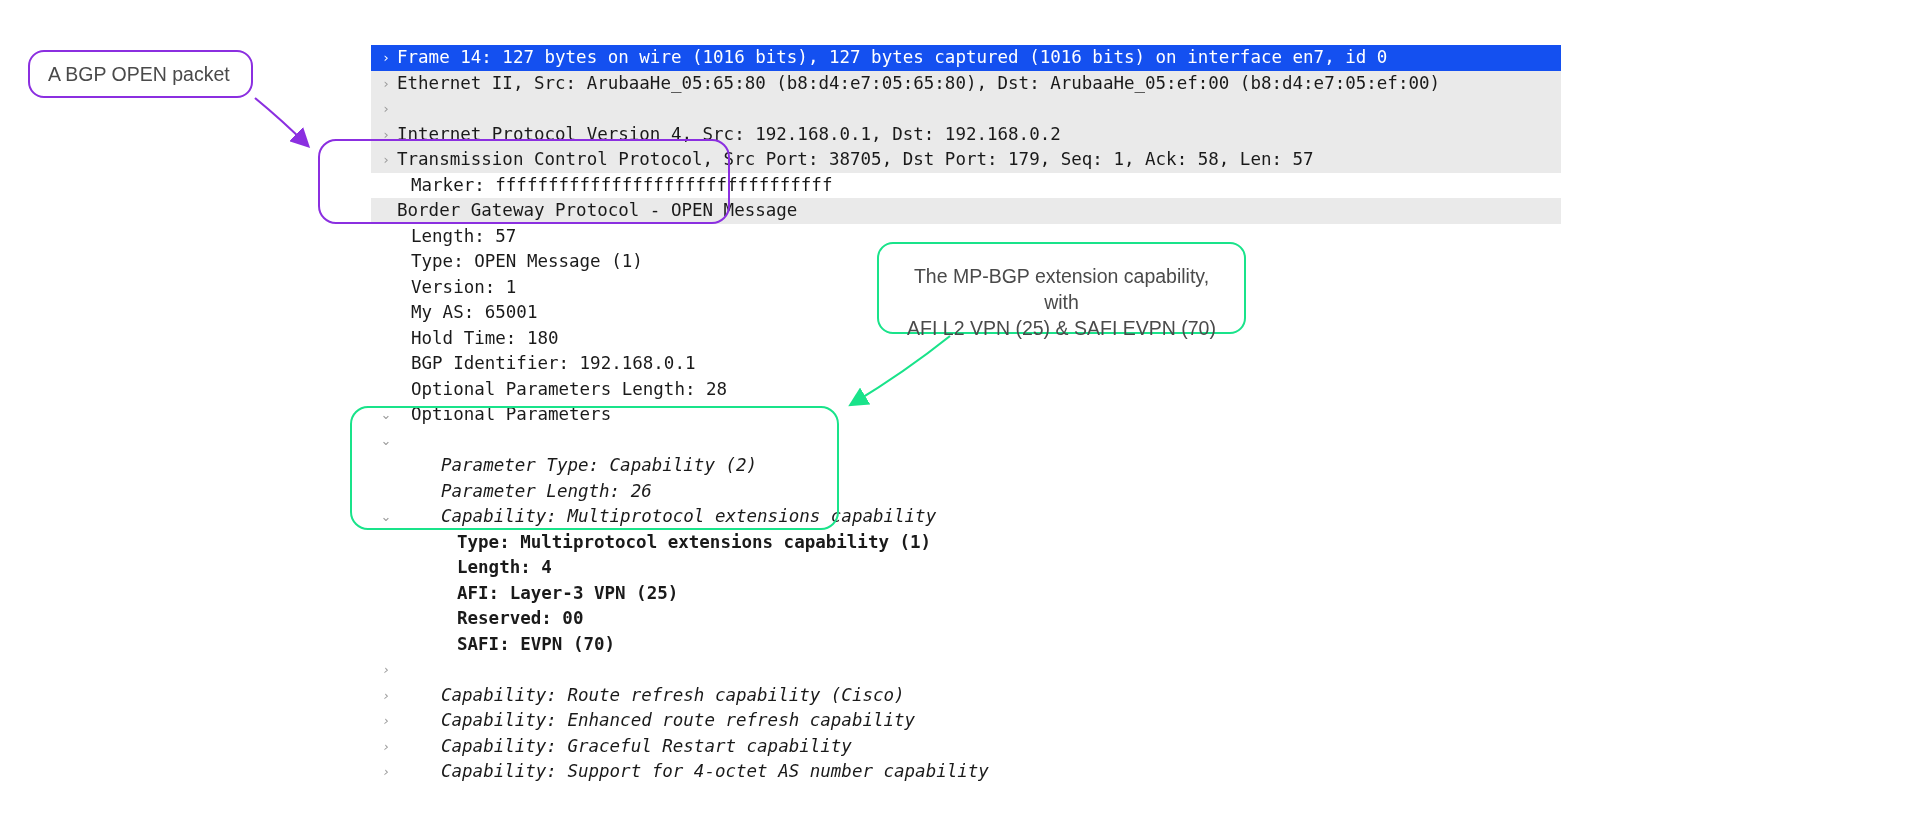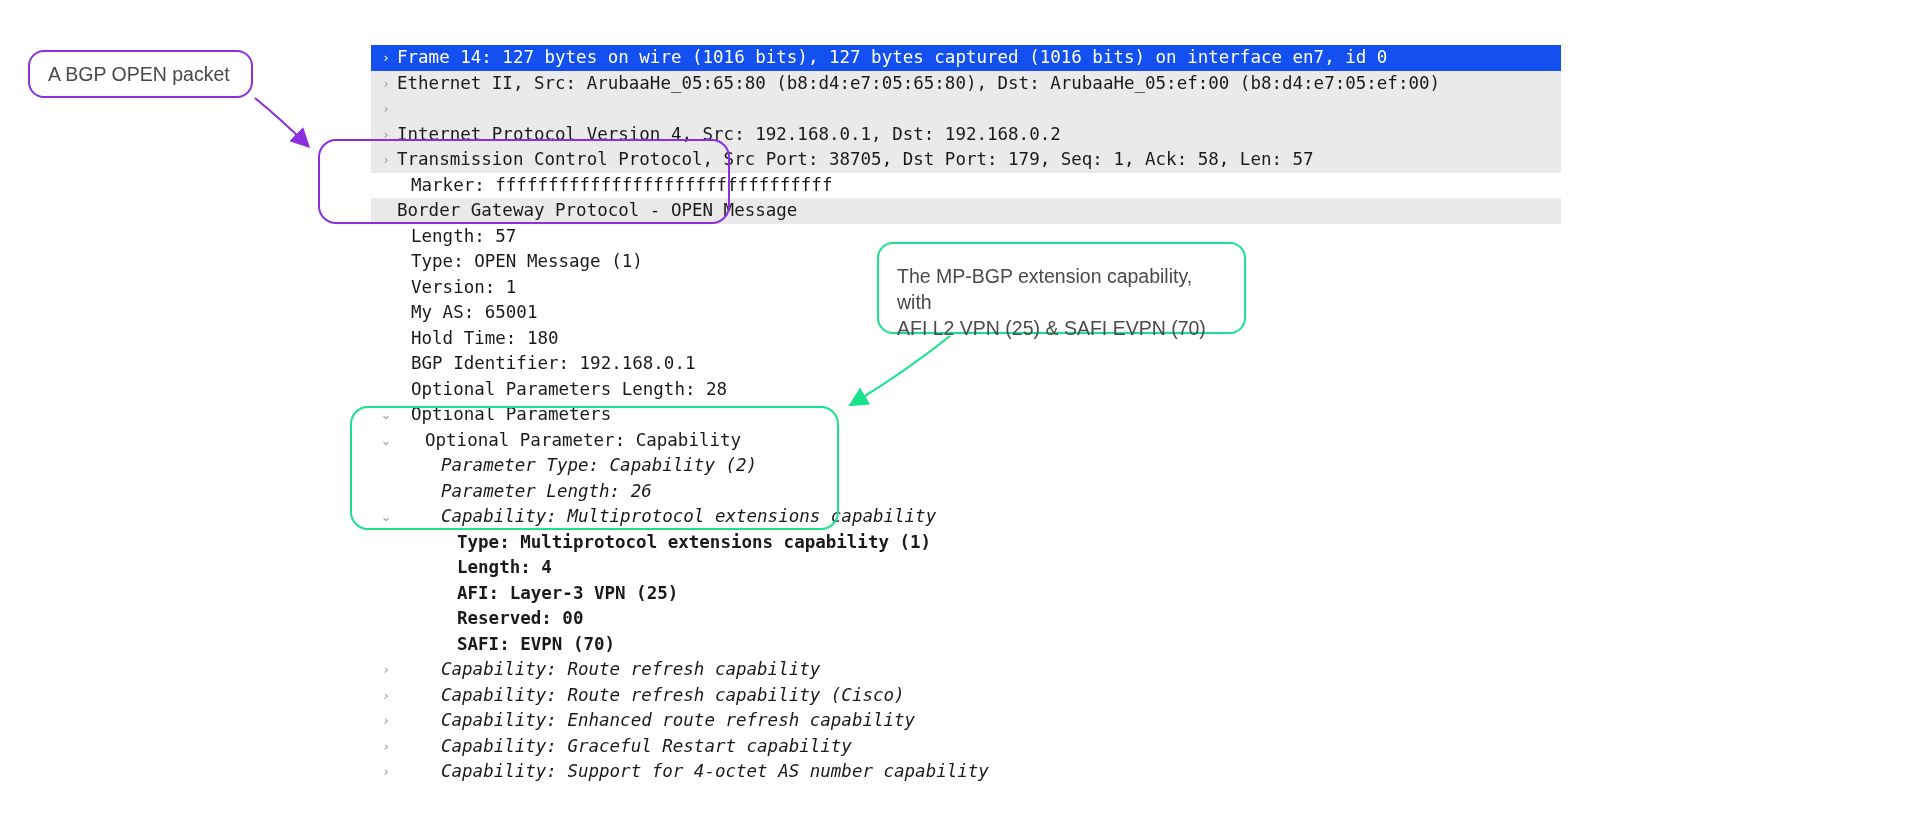--- a/index.html
+++ b/index.html
@@ -88,20 +88,21 @@
     border: 2.6px solid #8b2fe0;
   }
   #callout-mpbgp {
     left: 877px;
     top: 242px;
     width: 369px;
     height: 92px;
     border: 2.6px solid #19e38a;
     align-items: flex-start;
     padding-top: 19px;
+    text-align: center;
   }
 
   
   .hl-box {
     position: absolute;
     box-sizing: border-box;
     border-radius: 18px;
     pointer-events: none;
   }
   #hl-open-msg {
@@ -137,30 +138,30 @@
     <div class="tree-row ind1"><span>Marker: ffffffffffffffffffffffffffffffff</span></div>
     <div class="tree-row ind0 shaded"><span>Border Gateway Protocol - OPEN Message</span></div>
     <div class="tree-row ind1"><span>Length: 57</span></div>
     <div class="tree-row ind1"><span>Type: OPEN Message (1)</span></div>
     <div class="tree-row ind1"><span>Version: 1</span></div>
     <div class="tree-row ind1"><span>My AS: 65001</span></div>
     <div class="tree-row ind1"><span>Hold Time: 180</span></div>
     <div class="tree-row ind1"><span>BGP Identifier: 192.168.0.1</span></div>
     <div class="tree-row ind1"><span>Optional Parameters Length: 28</span></div>
     <div class="tree-row ind1"><span class="twisty tw-ind1">⌄</span><span>Optional Parameters</span></div>
-    <div class="tree-row ind2"><span class="twisty tw-ind2">⌄</span><span>Optional Parameter: Capability</span></div>
+    <div class="tree-row ind2"><span class="twisty tw-ind2">⌄</span></div>
     <div class="tree-row ind3"><span>Parameter Type: Capability (2)</span></div>
     <div class="tree-row ind3"><span>Parameter Length: 26</span></div>
     <div class="tree-row ind3"><span class="twisty tw-ind3">⌄</span><span>Capability: Multiprotocol extensions capability</span></div>
     <div class="tree-row ind4"><span>Type: Multiprotocol extensions capability (1)</span></div>
     <div class="tree-row ind4"><span>Length: 4</span></div>
     <div class="tree-row ind4"><span>AFI: Layer-3 VPN (25)</span></div>
     <div class="tree-row ind4"><span>Reserved: 00</span></div>
     <div class="tree-row ind4"><span>SAFI: EVPN (70)</span></div>
-    <div class="tree-row ind3"><span class="twisty tw-ind3">›</span><span>Capability: Route refresh capability</span></div>
+    <div class="tree-row ind3"><span class="twisty tw-ind3">›</span></div>
     <div class="tree-row ind3"><span class="twisty tw-ind3">›</span><span>Capability: Route refresh capability (Cisco)</span></div>
     <div class="tree-row ind3"><span class="twisty tw-ind3">›</span><span>Capability: Enhanced route refresh capability</span></div>
     <div class="tree-row ind3"><span class="twisty tw-ind3">›</span><span>Capability: Graceful Restart capability</span></div>
     <div class="tree-row ind3"><span class="twisty tw-ind3">›</span><span>Capability: Support for 4-octet AS number capability</span></div>
   </div>
 
 <div class="hl-box" id="hl-open-msg"></div>
 <div class="hl-box" id="hl-mp-cap"></div>
 
 <div class="callout" id="callout-open">

